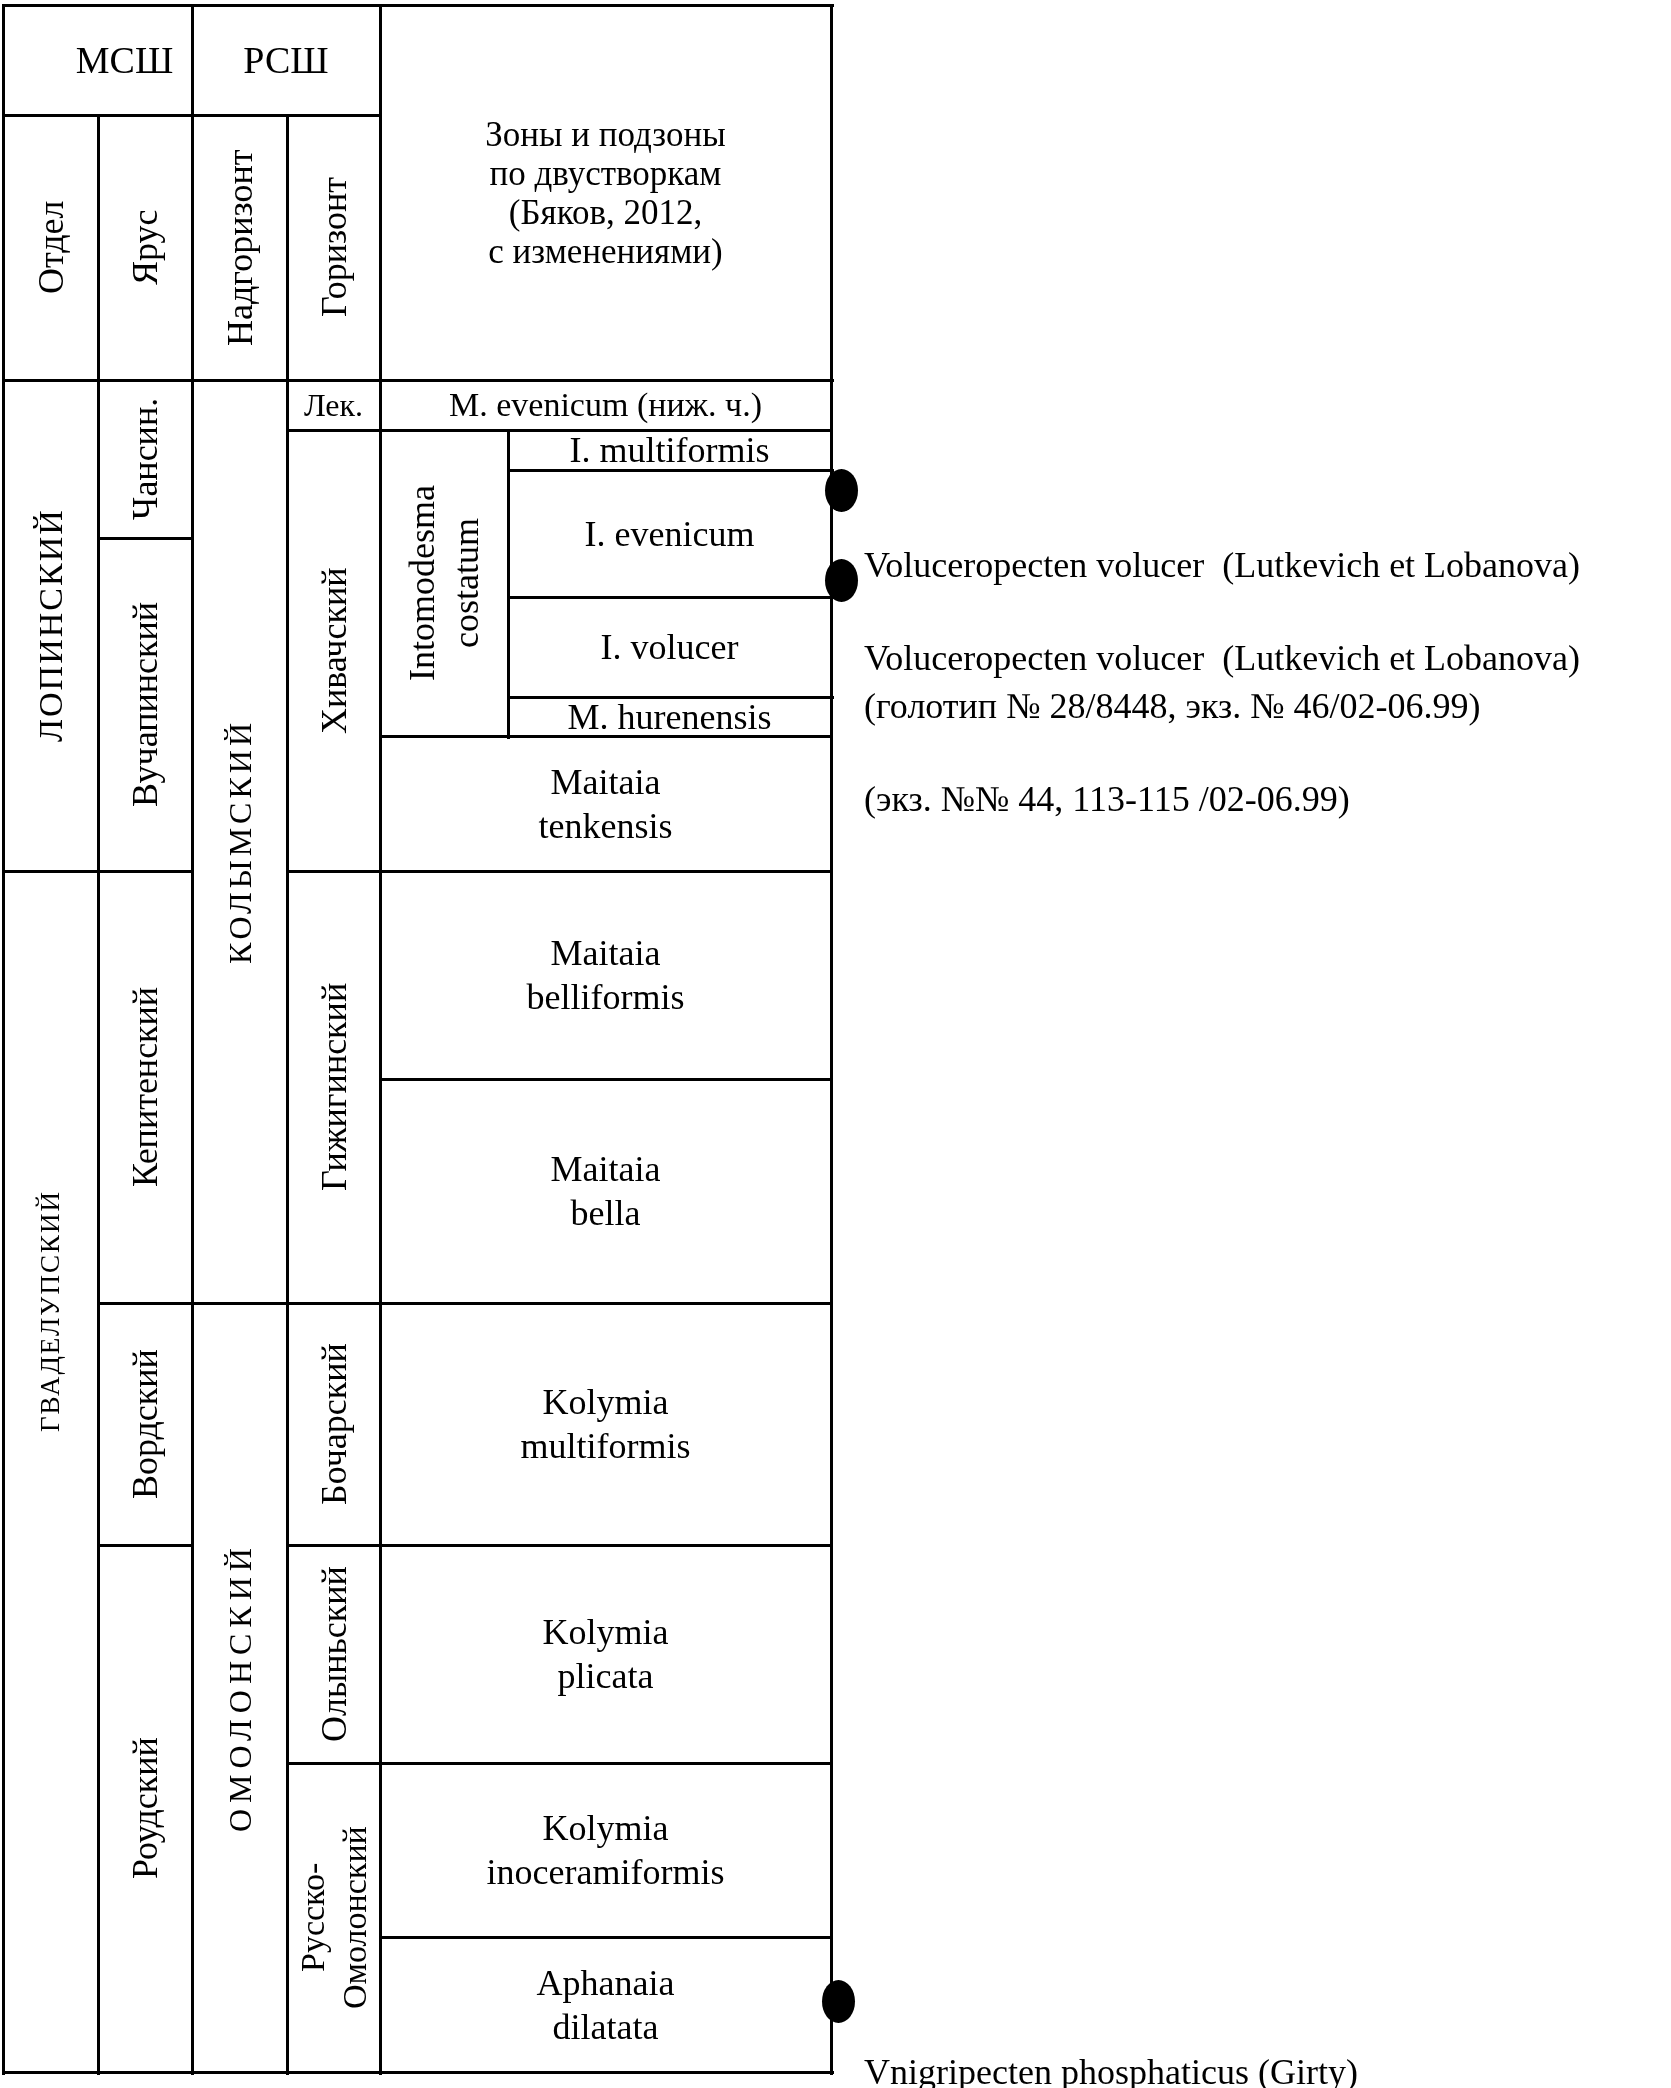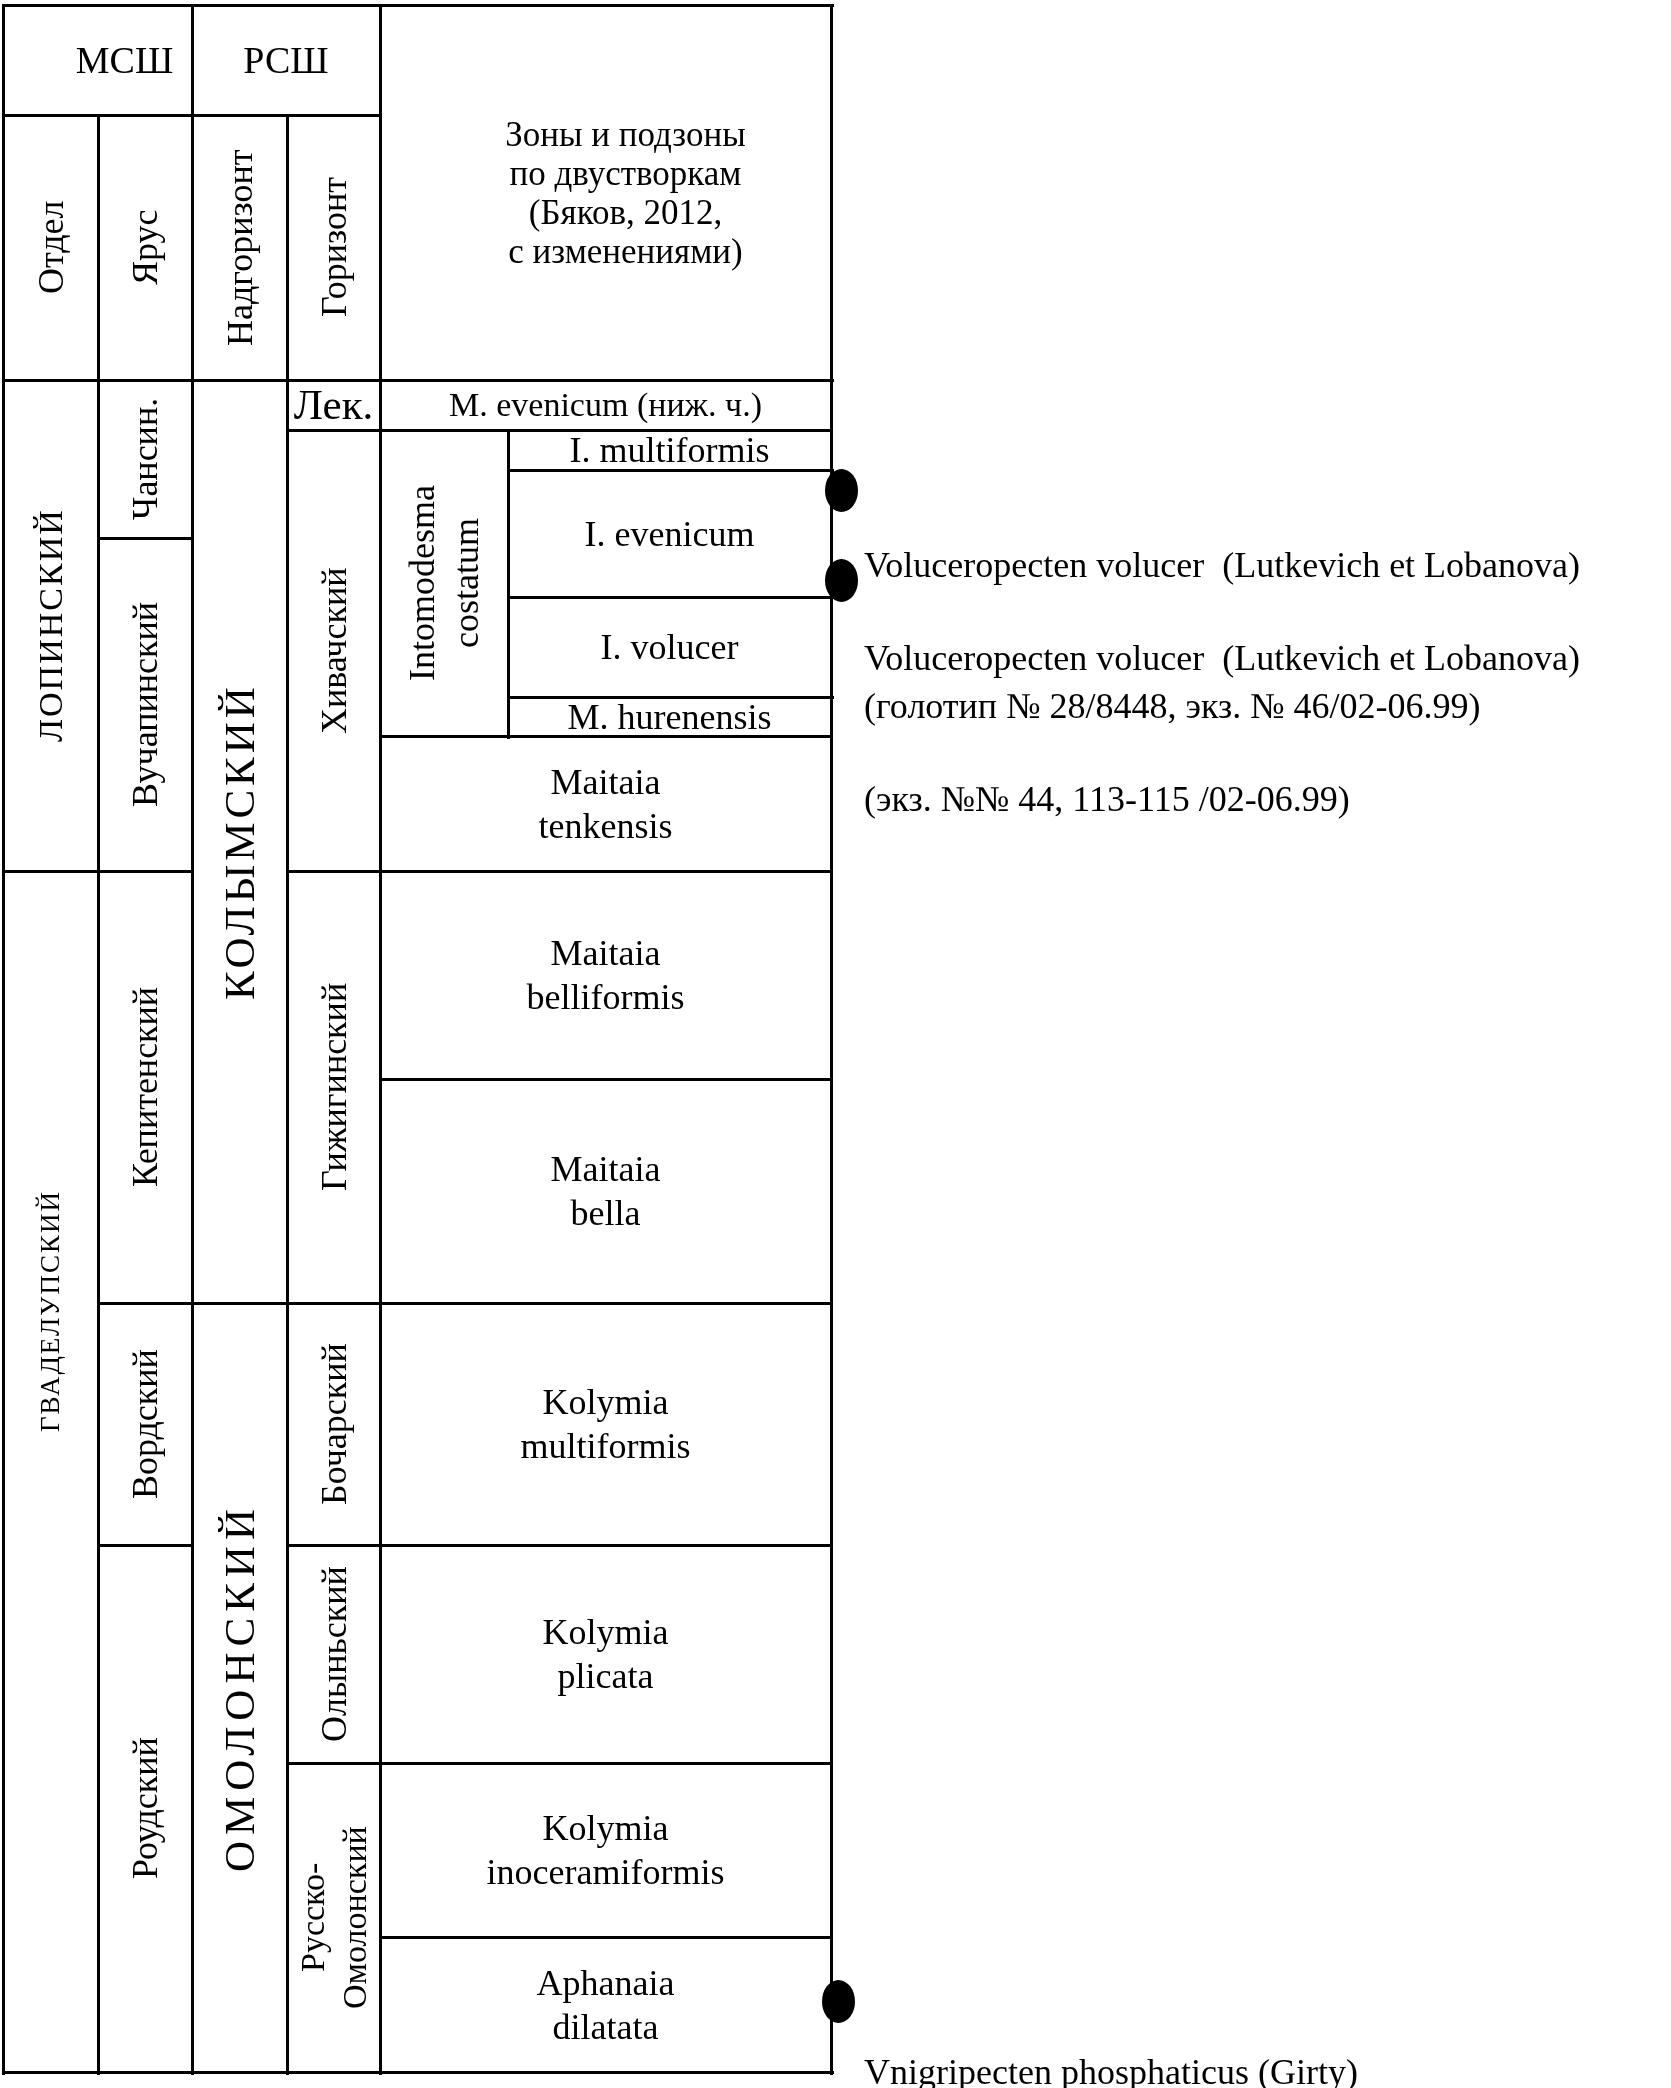--- a/index.html
+++ b/index.html
@@ -21,21 +21,21 @@
     display:flex;align-items:center;justify-content:center;
     text-align:center;
     color:#000;
   }
   .v{writing-mode:vertical-rl;transform:rotate(180deg);}
   .pre{white-space:pre-line;}
   .f38{font-size:38px;}
   .f36{font-size:36px;line-height:44px;}
   .f35{font-size:35px;line-height:39px;}
   .f34{font-size:34px;line-height:42px;}
-  .f32{font-size:43px;line-height:40px;}
+  .f32{font-size:32px;line-height:40px;}
   .f27{font-size:27px;}
   .ls2{letter-spacing:2px;}
   .ls4{letter-spacing:4px;}
   .ls6{letter-spacing:6px;}
   
   .bullet{
     position:absolute;width:33px;height:43px;
     background:#000;border-radius:50%;
   }
   .anno{
@@ -77,21 +77,21 @@
     <div class="hl" style="top:1302px;left:97px;width:736px;"></div>
     <div class="hl" style="top:1544px;left:97px;width:97px;"></div>
     <div class="hl" style="top:1544px;left:286px;width:547px;"></div>
     <div class="hl" style="top:1762px;left:286px;width:547px;"></div>
     <div class="hl" style="top:1936px;left:379px;width:454px;"></div>
     <div class="hl" style="top:2071px;left:2px;width:832px;"></div>
   </div>
 
   <div class="lbl f38" style="left:3px;top:5px;width:189px;height:110px;padding-left:27px;">МСШ</div>
   <div class="lbl f38" style="left:192px;top:5px;width:188px;height:110px;">РСШ</div>
-  <div class="lbl f35 pre" style="left:389px;top:5px;width:451px;height:375px;padding-left:11px;">Зоны и подзоны
+  <div class="lbl f35 pre" style="left:380px;top:5px;width:451px;height:375px;">Зоны и подзоны
 по двустворкам
 (Бяков, 2012,
 с изменениями)</div>
   <div class="lbl f36 v" style="left:3px;top:115px;width:95px;height:265px;">Отдел</div>
   <div class="lbl f36 v" style="left:98px;top:115px;width:94px;height:265px;">Ярус</div>
   <div class="lbl f36 v" style="left:192px;top:115px;width:95px;height:265px;">Надгоризонт</div>
   <div class="lbl f36 v" style="left:287px;top:115px;width:93px;height:265px;">Горизонт</div>
 
   <div class="lbl f34 v ls2" style="left:3px;top:380px;width:95px;height:491px;">ЛОПИНСКИЙ</div>
   <div class="lbl f27 v ls2" style="left:3px;top:871px;width:95px;height:880px;">ГВАДЕЛУПСКИЙ</div>

